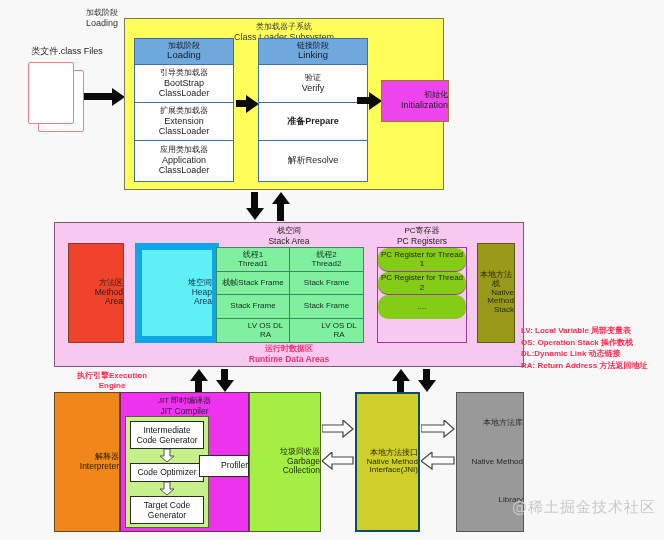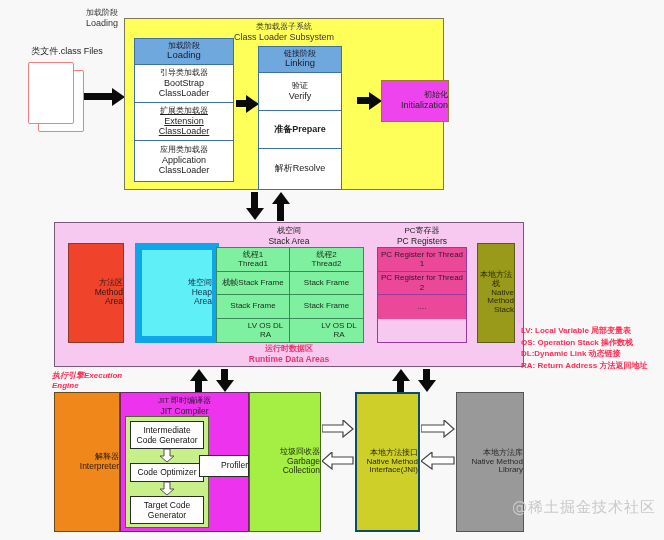--- a/index.html
+++ b/index.html
@@ -82,21 +82,21 @@
   .phase-head .en { font-size: 9.5px; }
   .phase-item {
     background: #fff; border-bottom: 1.5px solid #3f6fa8;
     display: flex; flex-direction: column; align-items: center;
     justify-content: center; text-align: center;
     font-size: 9px; color: #222; line-height: 1.2;
   }
   .phase-item:last-child { border-bottom: none; }
 
   #loading-box { left: 134px; top: 38px; width: 100px; height: 144px; }
-  #linking-box { left: 258px; top: 46px; width: 84px; height: 144px; }
+  #linking-box { left: 258px; top: 38px; width: 110px; height: 144px; }
 
   #init-box {
     left: 381px; top: 80px; width: 68px; height: 42px;
     background: #ee44ee; border: 1.5px solid #9a7a2a;
     font-size: 8.5px; color: #222;
   }
   #init-box .en { font-size: 9px; }
 
   #arrow-files-to-cls { left: 84px; top: 88px; width: 42px; height: 18px; }
   #arrow-load-to-link { left: 236px; top: 95px; width: 24px; height: 18px; }
@@ -142,23 +142,23 @@
     left: 376px; top: 226px; width: 92px;
     text-align: center; font-size: 8px; color: #222; line-height: 1.2;
   }
   #pc-registers-label .en { font-size: 8.5px; }
   #pc-grid {
     left: 377px; top: 247px; width: 90px; height: 96px;
     display: grid; grid-template-rows: repeat(4, 1fr);
     border: 1px solid #9a3a9a;
   }
   .pc-cell {
-    background: #ec4899; border-bottom: 1px solid #9a3a9a;
+    background: #84cc16; border-bottom: 1px solid #9a3a9a;
     display: flex; align-items: center; justify-content: center;
-    font-size: 8px; color: #2a1a2a; text-align: center; line-height: 1.2;
+    font-size: 8px; color: #2a1a2a; text-align: center; line-height: 1.2; border-radius: 10px;
   }
   .pc-cell:last-child { border-bottom: none; }
 
   #native-method-stack {
     left: 477px; top: 243px; width: 38px; height: 100px;
     background: #9a9a1a; border: 1px solid #5a5a1a;
     font-size: 8px; color: #2a2a0a;
   }
 
   #legend {
@@ -171,22 +171,22 @@
   #arrow-cls-up   { left: 272px; top: 192px; }
 
   #arrow-rda-up-1   { left: 190px; top: 369px; }
   #arrow-rda-down-1 { left: 216px; top: 369px; }
   #arrow-rda-up-2   { left: 392px; top: 369px; }
   #arrow-rda-down-2 { left: 418px; top: 369px; }
 
   
   #exec-engine-label {
     left: 52px; top: 371px; width: 120px;
-    text-align: left; font-size: 8px; color: #ff2d55;
-    font-weight: bold; line-height: 1.25; font-style: italic;
+    text-align: center; font-size: 8px; color: #ff2d55;
+    font-weight: bold; line-height: 1.25;
   }
   #interpreter {
     left: 54px; top: 392px; width: 66px; height: 140px;
     background: #f0871a; border: 1px solid #6a4a1a;
     font-size: 8.5px; color: #2a1a0a;
   }
   #jit-compiler {
     left: 120px; top: 392px; width: 129px; height: 140px;
     background: #ee33ee; border: 1px solid #6a2a6a;
   }
@@ -221,21 +221,21 @@
     font-size: 8.5px; color: #1a2a0a;
   }
   #jni {
     left: 355px; top: 392px; width: 65px; height: 140px;
     background: #cfcf2a; border: 2px solid #0c4a6e;
     font-size: 8px; color: #2a2a0a;
   }
   #native-method-library {
     left: 456px; top: 392px; width: 68px; height: 140px;
     background: #999999; border: 1px solid #555;
-    font-size: 8px; color: #2a2a2a;
+    font-size: 8px; color: #2a2a2a; gap: 30px;
   }
   #watermark {
     left: 512px; top: 498px; width: 150px;
     font-size: 15px; color: #c9c9c9; letter-spacing: 1px;
     font-family: "DejaVu Sans", sans-serif;
   }
 </style>
 </head>
 <body>
 
@@ -264,21 +264,21 @@
 <div class="abs phase-box" id="loading-box">
   <div class="phase-head">
     <span class="cn">加载阶段</span>
     <span class="en">Loading</span>
   </div>
   <div class="phase-item" style="height:38px;">
     <span class="cn">引导类加载器</span>
     <span>BootStrap</span>
     <span>ClassLoader</span>
   </div>
-  <div class="phase-item" style="height:38px;text-decoration:underline;">
+  <div class="phase-item" style="height:38px;">
     <span class="cn">扩展类加载器</span>
     <span>Extension</span>
     <span>ClassLoader</span>
   </div>
   <div class="phase-item" style="height:39px;">
     <span class="cn">应用类加载器</span>
     <span>Application</span>
     <span>ClassLoader</span>
   </div>
 </div>

